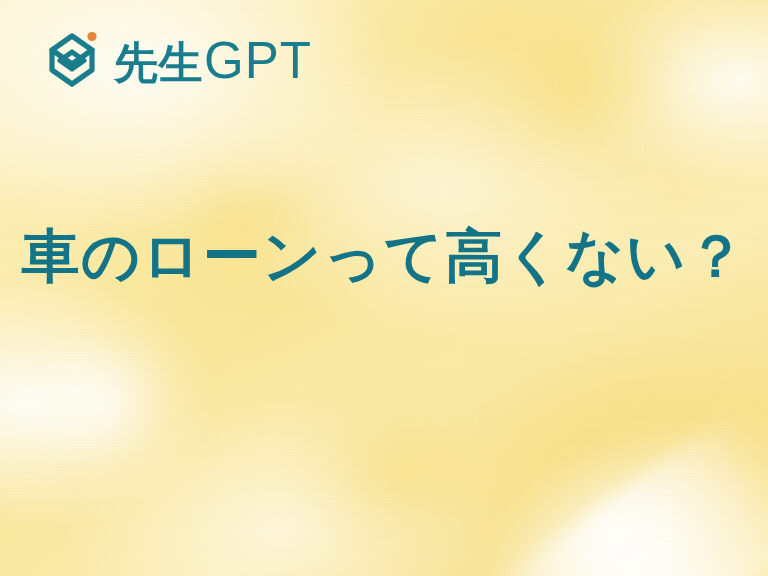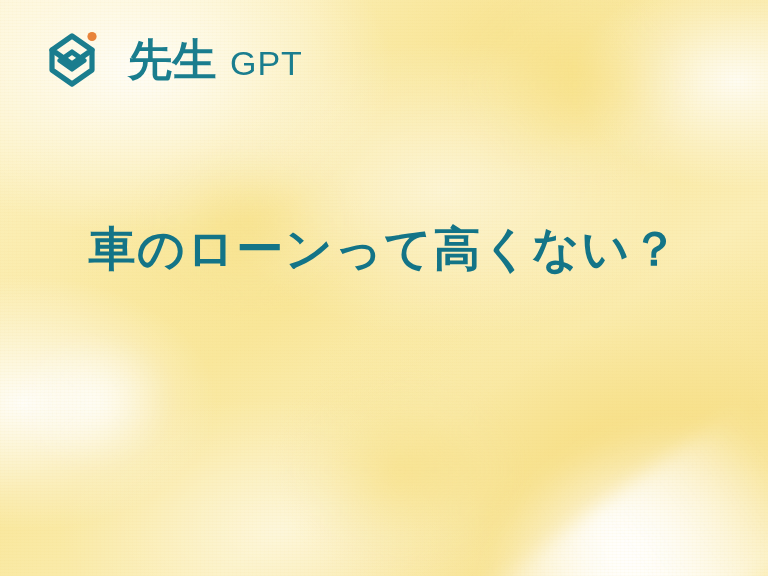--- a/index.html
+++ b/index.html
@@ -94,58 +94,58 @@
       repeating-linear-gradient(90deg, rgba(236,205,112,0.10) 0px, rgba(236,205,112,0.10) 1px, rgba(255,255,255,0) 1px, rgba(255,255,255,0) 4px);
   }
 
   
   .brand {
     position: absolute;
     left: 40px;
     top: 28px;
     display: flex;
     align-items: center;
-    gap: 22px;
+    gap: 8px;
   }
   .brand-mark {
     width: 66px;
     height: 64px;
     flex: none;
     display: block;
   }
   .brand-text {
     display: flex;
     align-items: baseline;
     color: #1a7d8e;
     line-height: 1;
     white-space: nowrap;
   }
   .brand-jp {
     font-size: 44px;
     font-weight: 700;
     letter-spacing: 0.5px;
   }
   .brand-en {
-    font-size: 34px;
+    font-size: 51px;
     font-weight: 400;
     letter-spacing: 1px;
-    margin-left: 13px;
+    margin-left: 1px;
   }
 
   
   .title-block {
     position: absolute;
     left: 0;
     right: 0;
     top: 218px;
     text-align: center;
     color: #137487;
   }
   .title-line {
-    font-size: 47px;
+    font-size: 58px;
     font-weight: 700;
     letter-spacing: 1.5px;
     line-height: 1.32;
     white-space: nowrap;
   }
   .title-line.second {
     font-size: 45px;
     letter-spacing: 1px;
   }
 </style>

